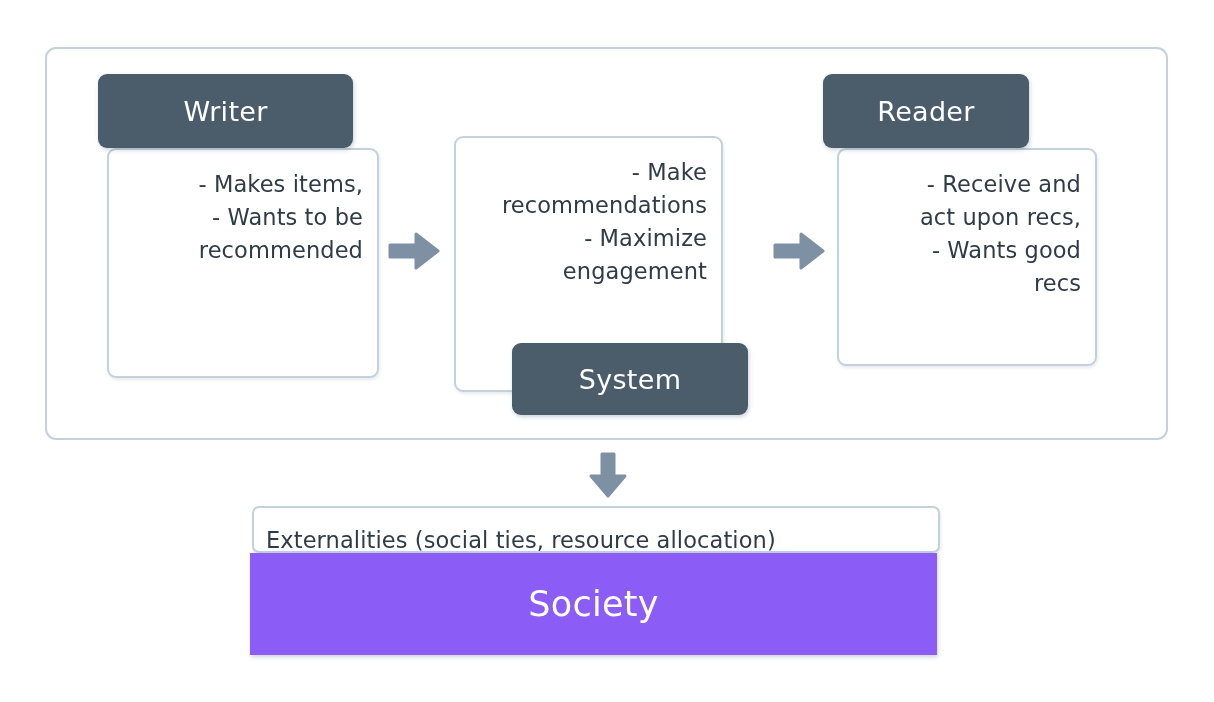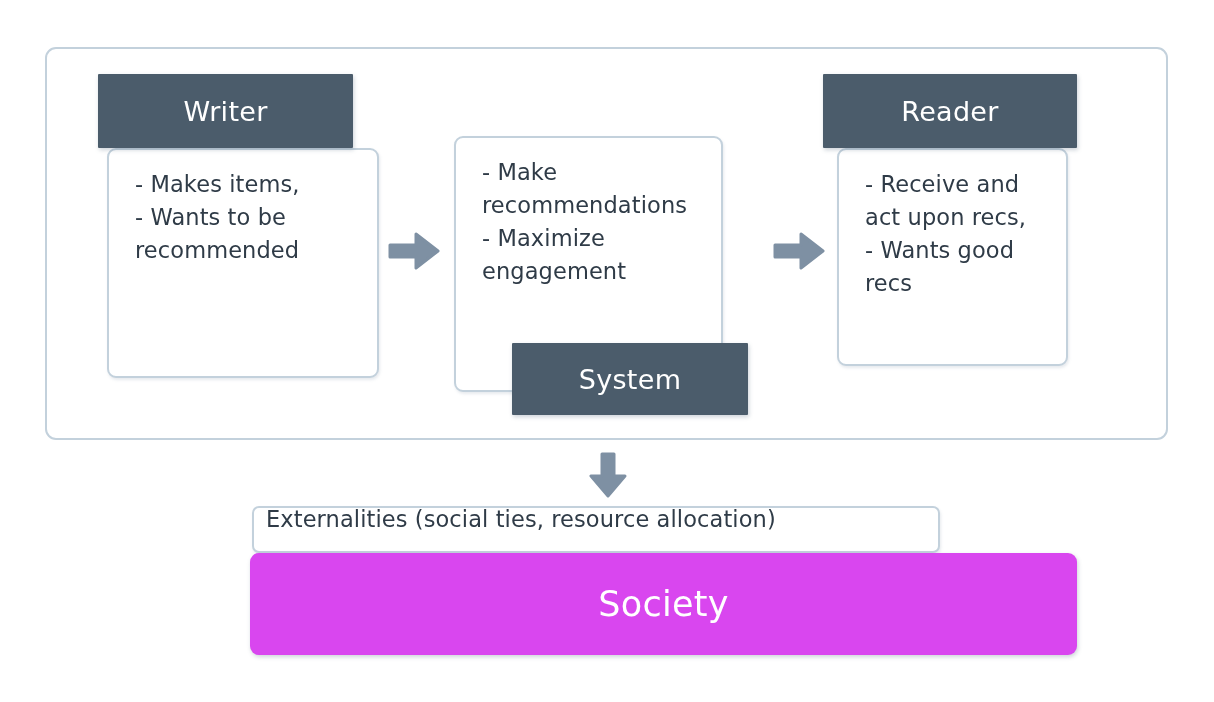--- a/index.html
+++ b/index.html
@@ -46,81 +46,82 @@
   .card-body .card-text {
     position: absolute;
     left: 26px;
     right: 14px;
     top: 18px;
     color: #2f3b47;
     font-size: 22.5px;
     line-height: 1.46;
     white-space: pre-line;
     letter-spacing: 0.1px;
+    text-align: right;
   }
 
   
   .label-plate {
     position: absolute;
     background: #4b5c6b;
-    border-radius: 1px;
+    border-radius: 9px;
     box-sizing: border-box;
     display: flex;
     align-items: center;
     justify-content: center;
     box-shadow: 1px 2px 4px rgba(90,110,130,0.30);
   }
   .label-plate .plate-text {
     color: #ffffff;
     font-size: 27px;
     letter-spacing: 0.3px;
     line-height: 1;
   }
 
   
   #writer-header   { left: 98px;  top: 74px;  width: 255px; height: 74px; }
   #writer-body     { left: 107px; top: 148px; width: 272px; height: 230px; }
 
   #system-body     { left: 454px; top: 136px; width: 269px; height: 256px; }
   #system-header   { left: 512px; top: 343px; width: 236px; height: 72px; }
 
-  #reader-header   { left: 823px; top: 74px;  width: 254px; height: 74px; }
-  #reader-body     { left: 837px; top: 148px; width: 231px; height: 218px; }
+  #reader-header   { left: 823px; top: 74px;  width: 206px; height: 74px; }
+  #reader-body     { left: 837px; top: 148px; width: 260px; height: 218px; }
 
   
   #externalities-box {
     position: absolute;
     left: 252px;
     top: 506px;
     width: 688px;
     height: 47px;
     background: #ffffff;
     border: 2px solid #c3d1dc;
     border-radius: 7px;
     box-sizing: border-box;
     box-shadow: 1px 2px 3px rgba(120,140,160,0.18);
     display: flex;
-    align-items: flex-start;
+    align-items: flex-end;
   }
   #externalities-box .ext-text {
     padding-left: 12px;
     color: #2f3b47;
     font-size: 22.5px;
     line-height: 1;
     letter-spacing: 0.1px;
   }
 
   #society-box {
     position: absolute;
     left: 250px;
     top: 553px;
-    width: 827px;
+    width: 687px;
     height: 102px;
-    background: #d946ef;
-    border-radius: 9px;
+    background: #8b5cf6;
+    border-radius: 0;
     box-sizing: border-box;
     display: flex;
     align-items: center;
     justify-content: center;
     box-shadow: 1px 2px 4px rgba(90,110,130,0.30);
   }
   #society-box .plate-text {
     color: #ffffff;
     font-size: 35px;
     letter-spacing: 0.3px;

